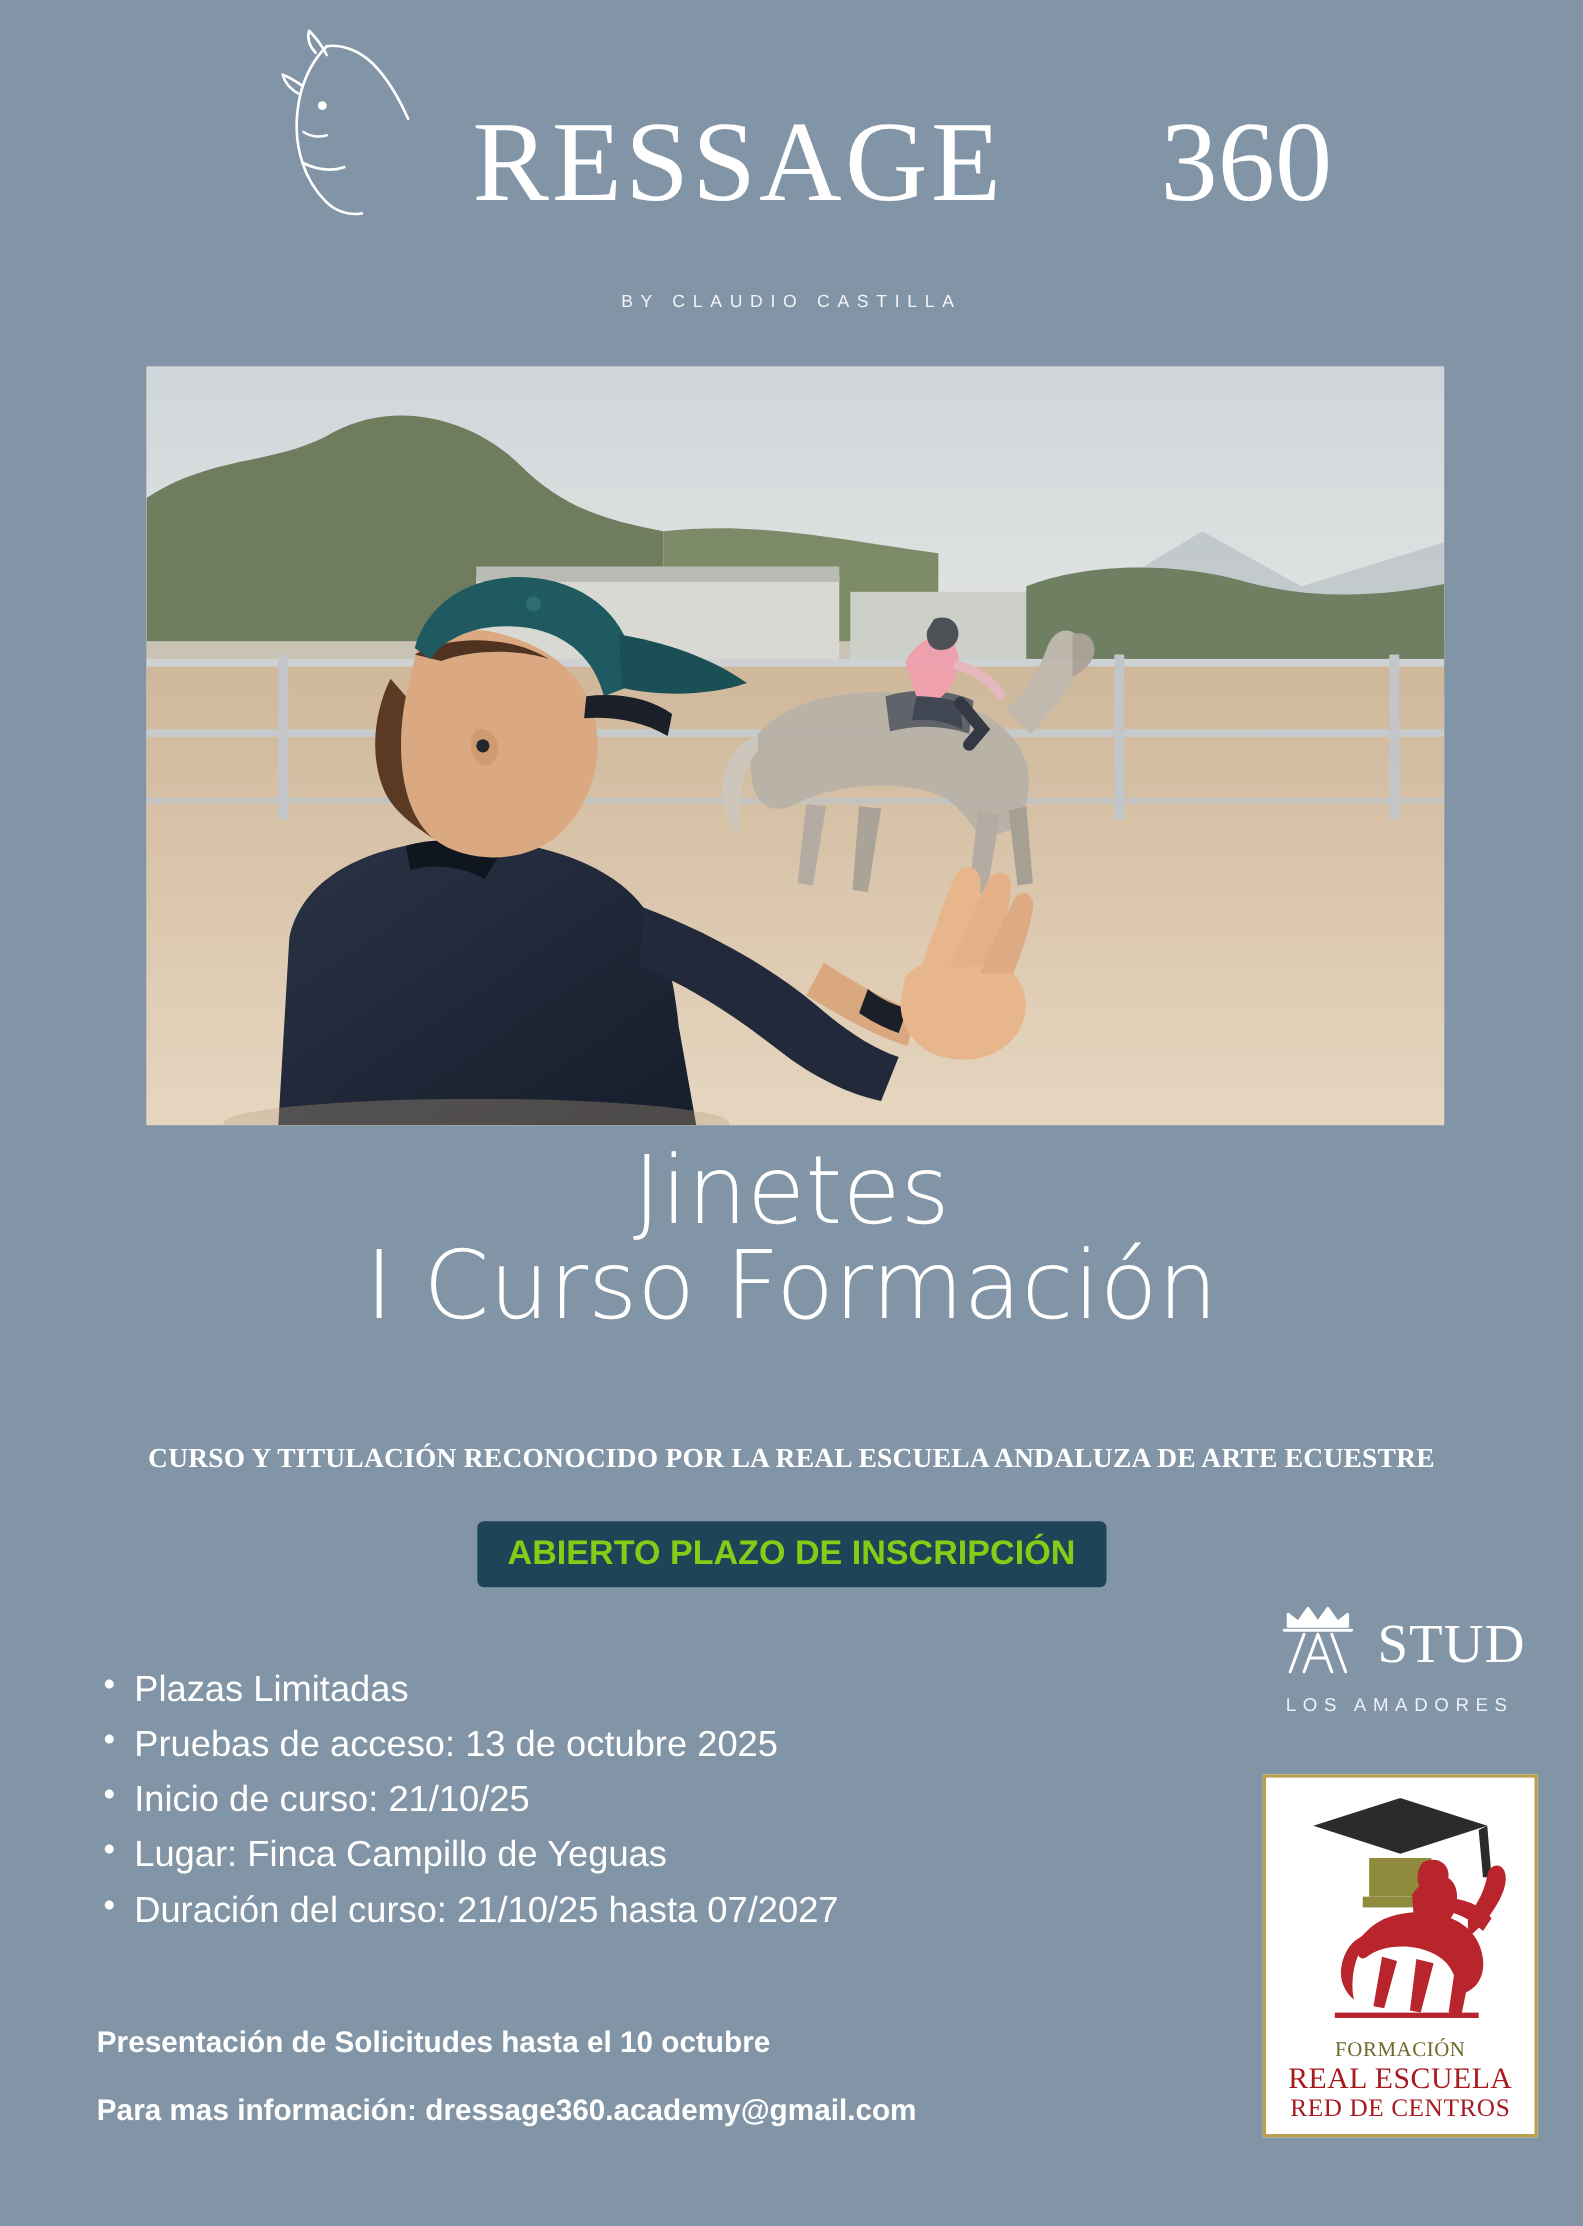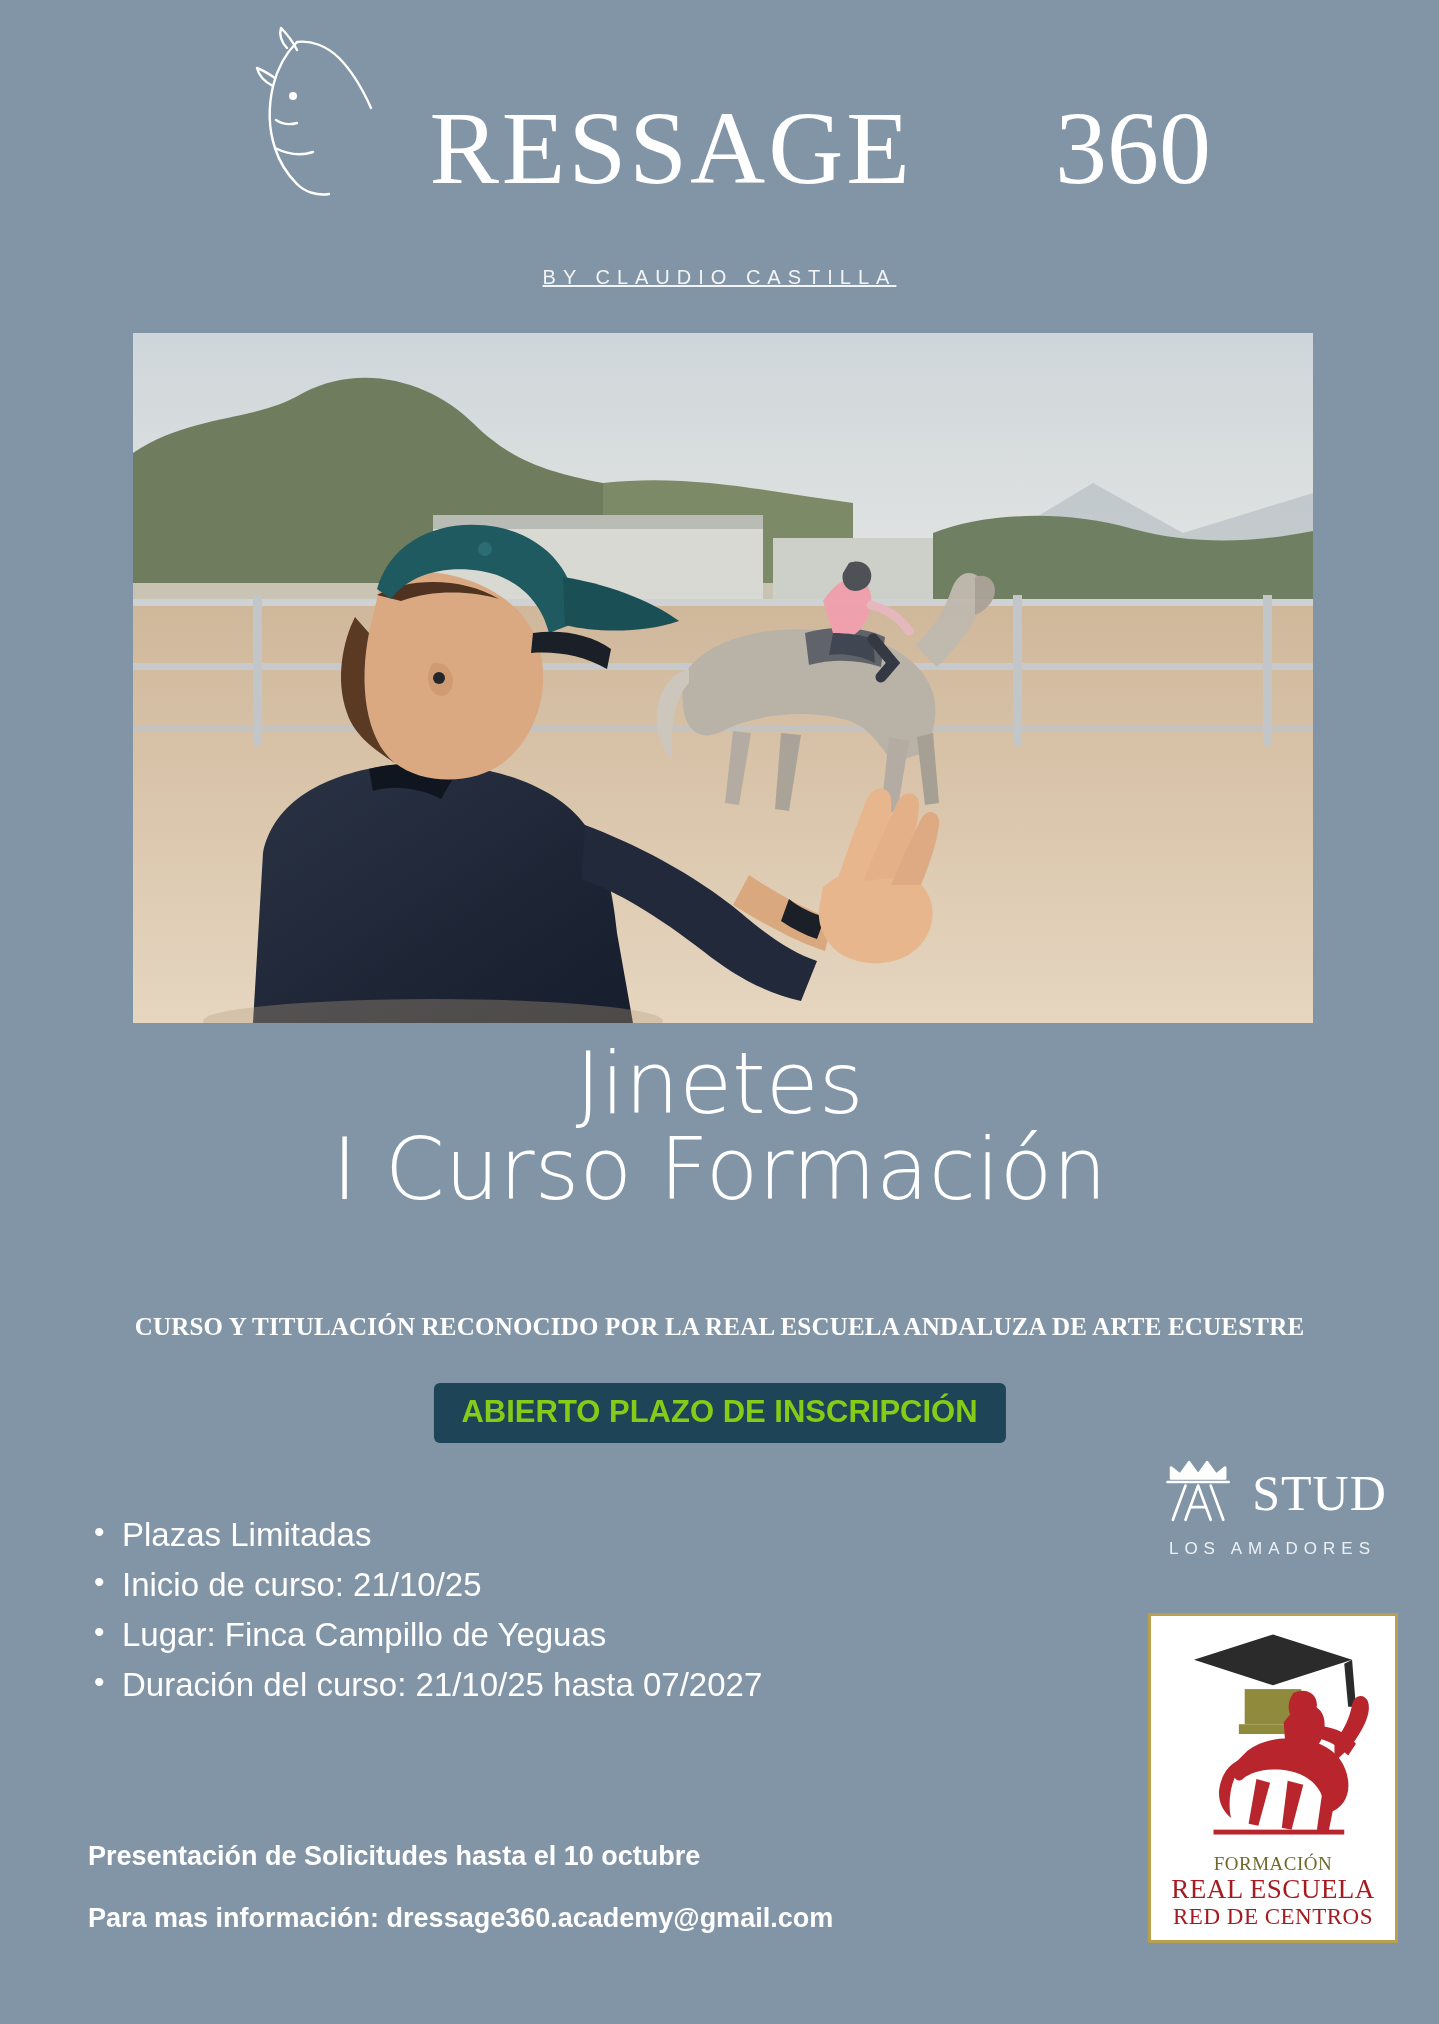--- a/index.html
+++ b/index.html
@@ -63,24 +63,23 @@
     color: #ffffff;
     line-height: 1;
   }
   .logo-sub {
     position: absolute;
     left: 0;
     right: 0;
     top: 248px;
     text-align: center;
     font-family: "Liberation Sans", sans-serif;
-    font-size: 20px;
+    font-size: 16px;
     letter-spacing: 7px;
     color: #f2f4f6;
-    text-decoration: underline;
   }
 
   
   .photo {
     position: absolute;
     left: 133px;
     top: 333px;
     width: 1180px;
     height: 690px;
     overflow: hidden;
@@ -347,20 +346,21 @@
     <div>Jinetes</div>
     <div>I Curso Formación</div>
   </div>
 
   <div class="subtitle">CURSO Y TITULACIÓN RECONOCIDO POR LA REAL ESCUELA ANDALUZA DE ARTE ECUESTRE</div>
 
   <div class="badge">ABIERTO PLAZO DE INSCRIPCIÓN</div>
 
   <ul class="bullets">
     <li>Plazas Limitadas</li>
+    <li>Pruebas de acceso:  13 de octubre 2025</li>
     <li>Inicio de curso: 21/10/25</li>
     <li>Lugar:  Finca Campillo de Yeguas</li>
     <li>Duración del curso: 21/10/25 hasta 07/2027</li>
   </ul>
 
   <div class="footnote l1">Presentación de Solicitudes hasta el 10 octubre</div>
   <div class="footnote l2">Para mas información: dressage360.academy@gmail.com</div>
 
   <div class="stud-logo">
     <div class="stud-row">

